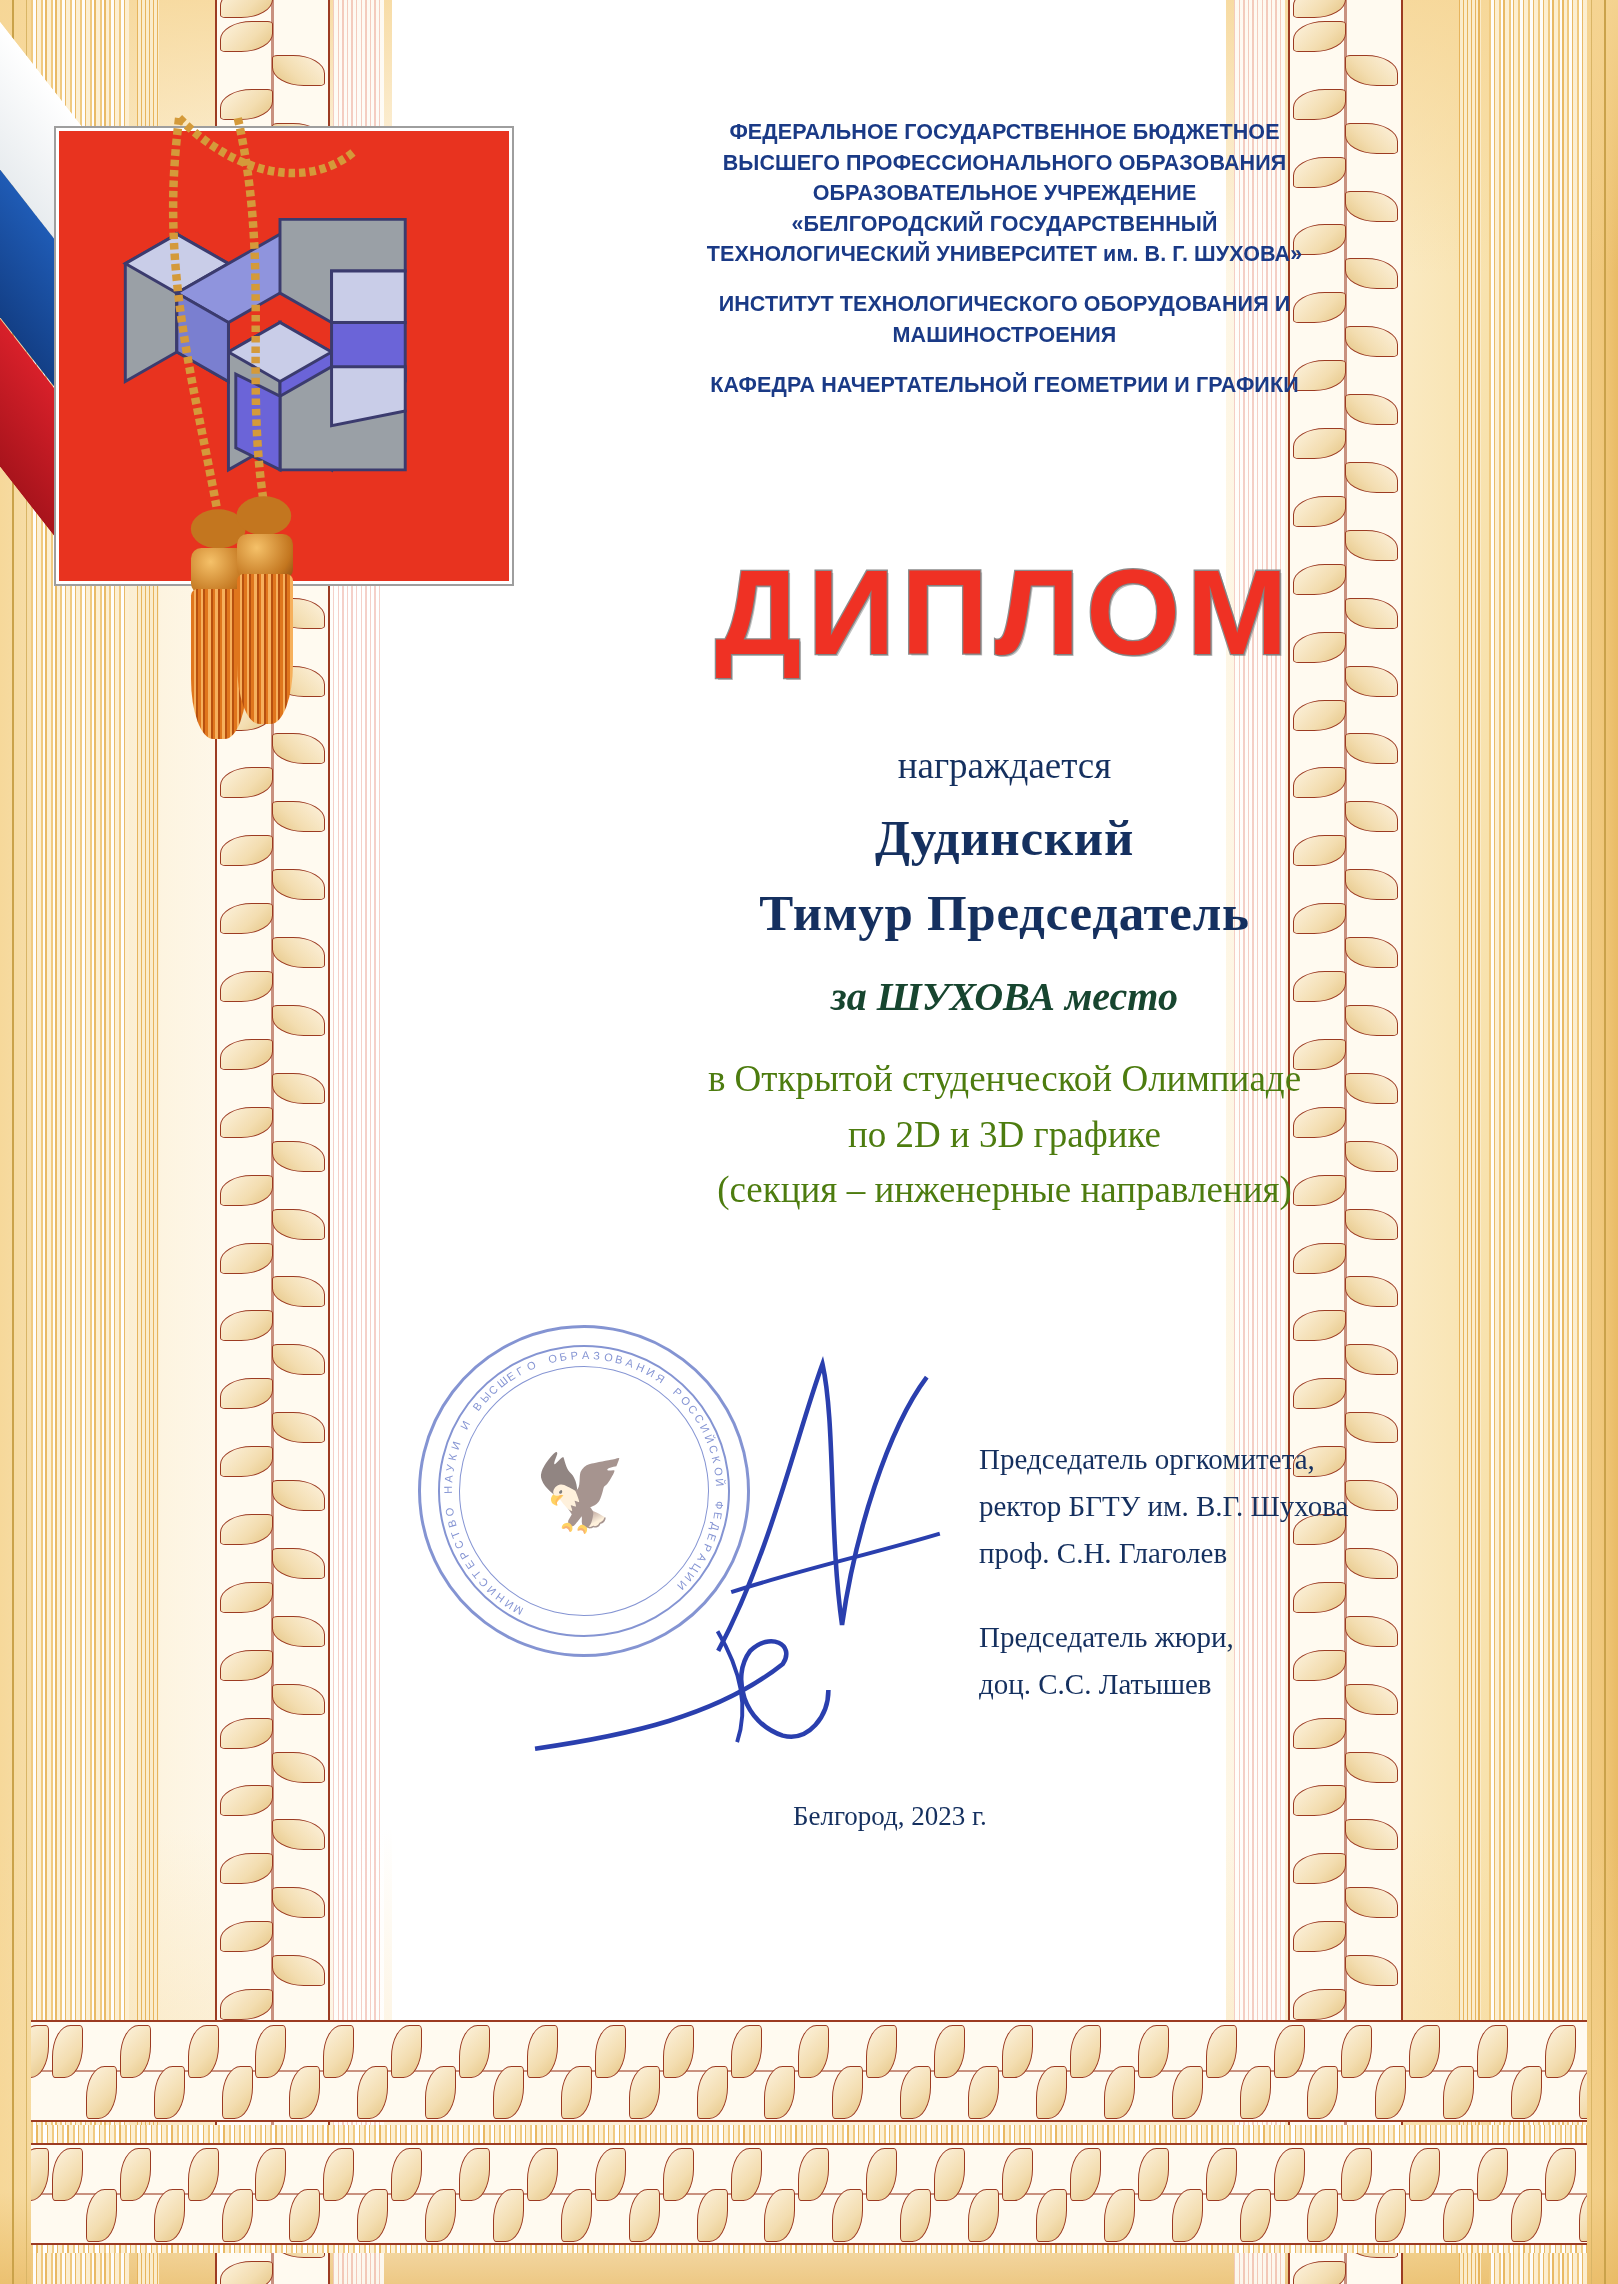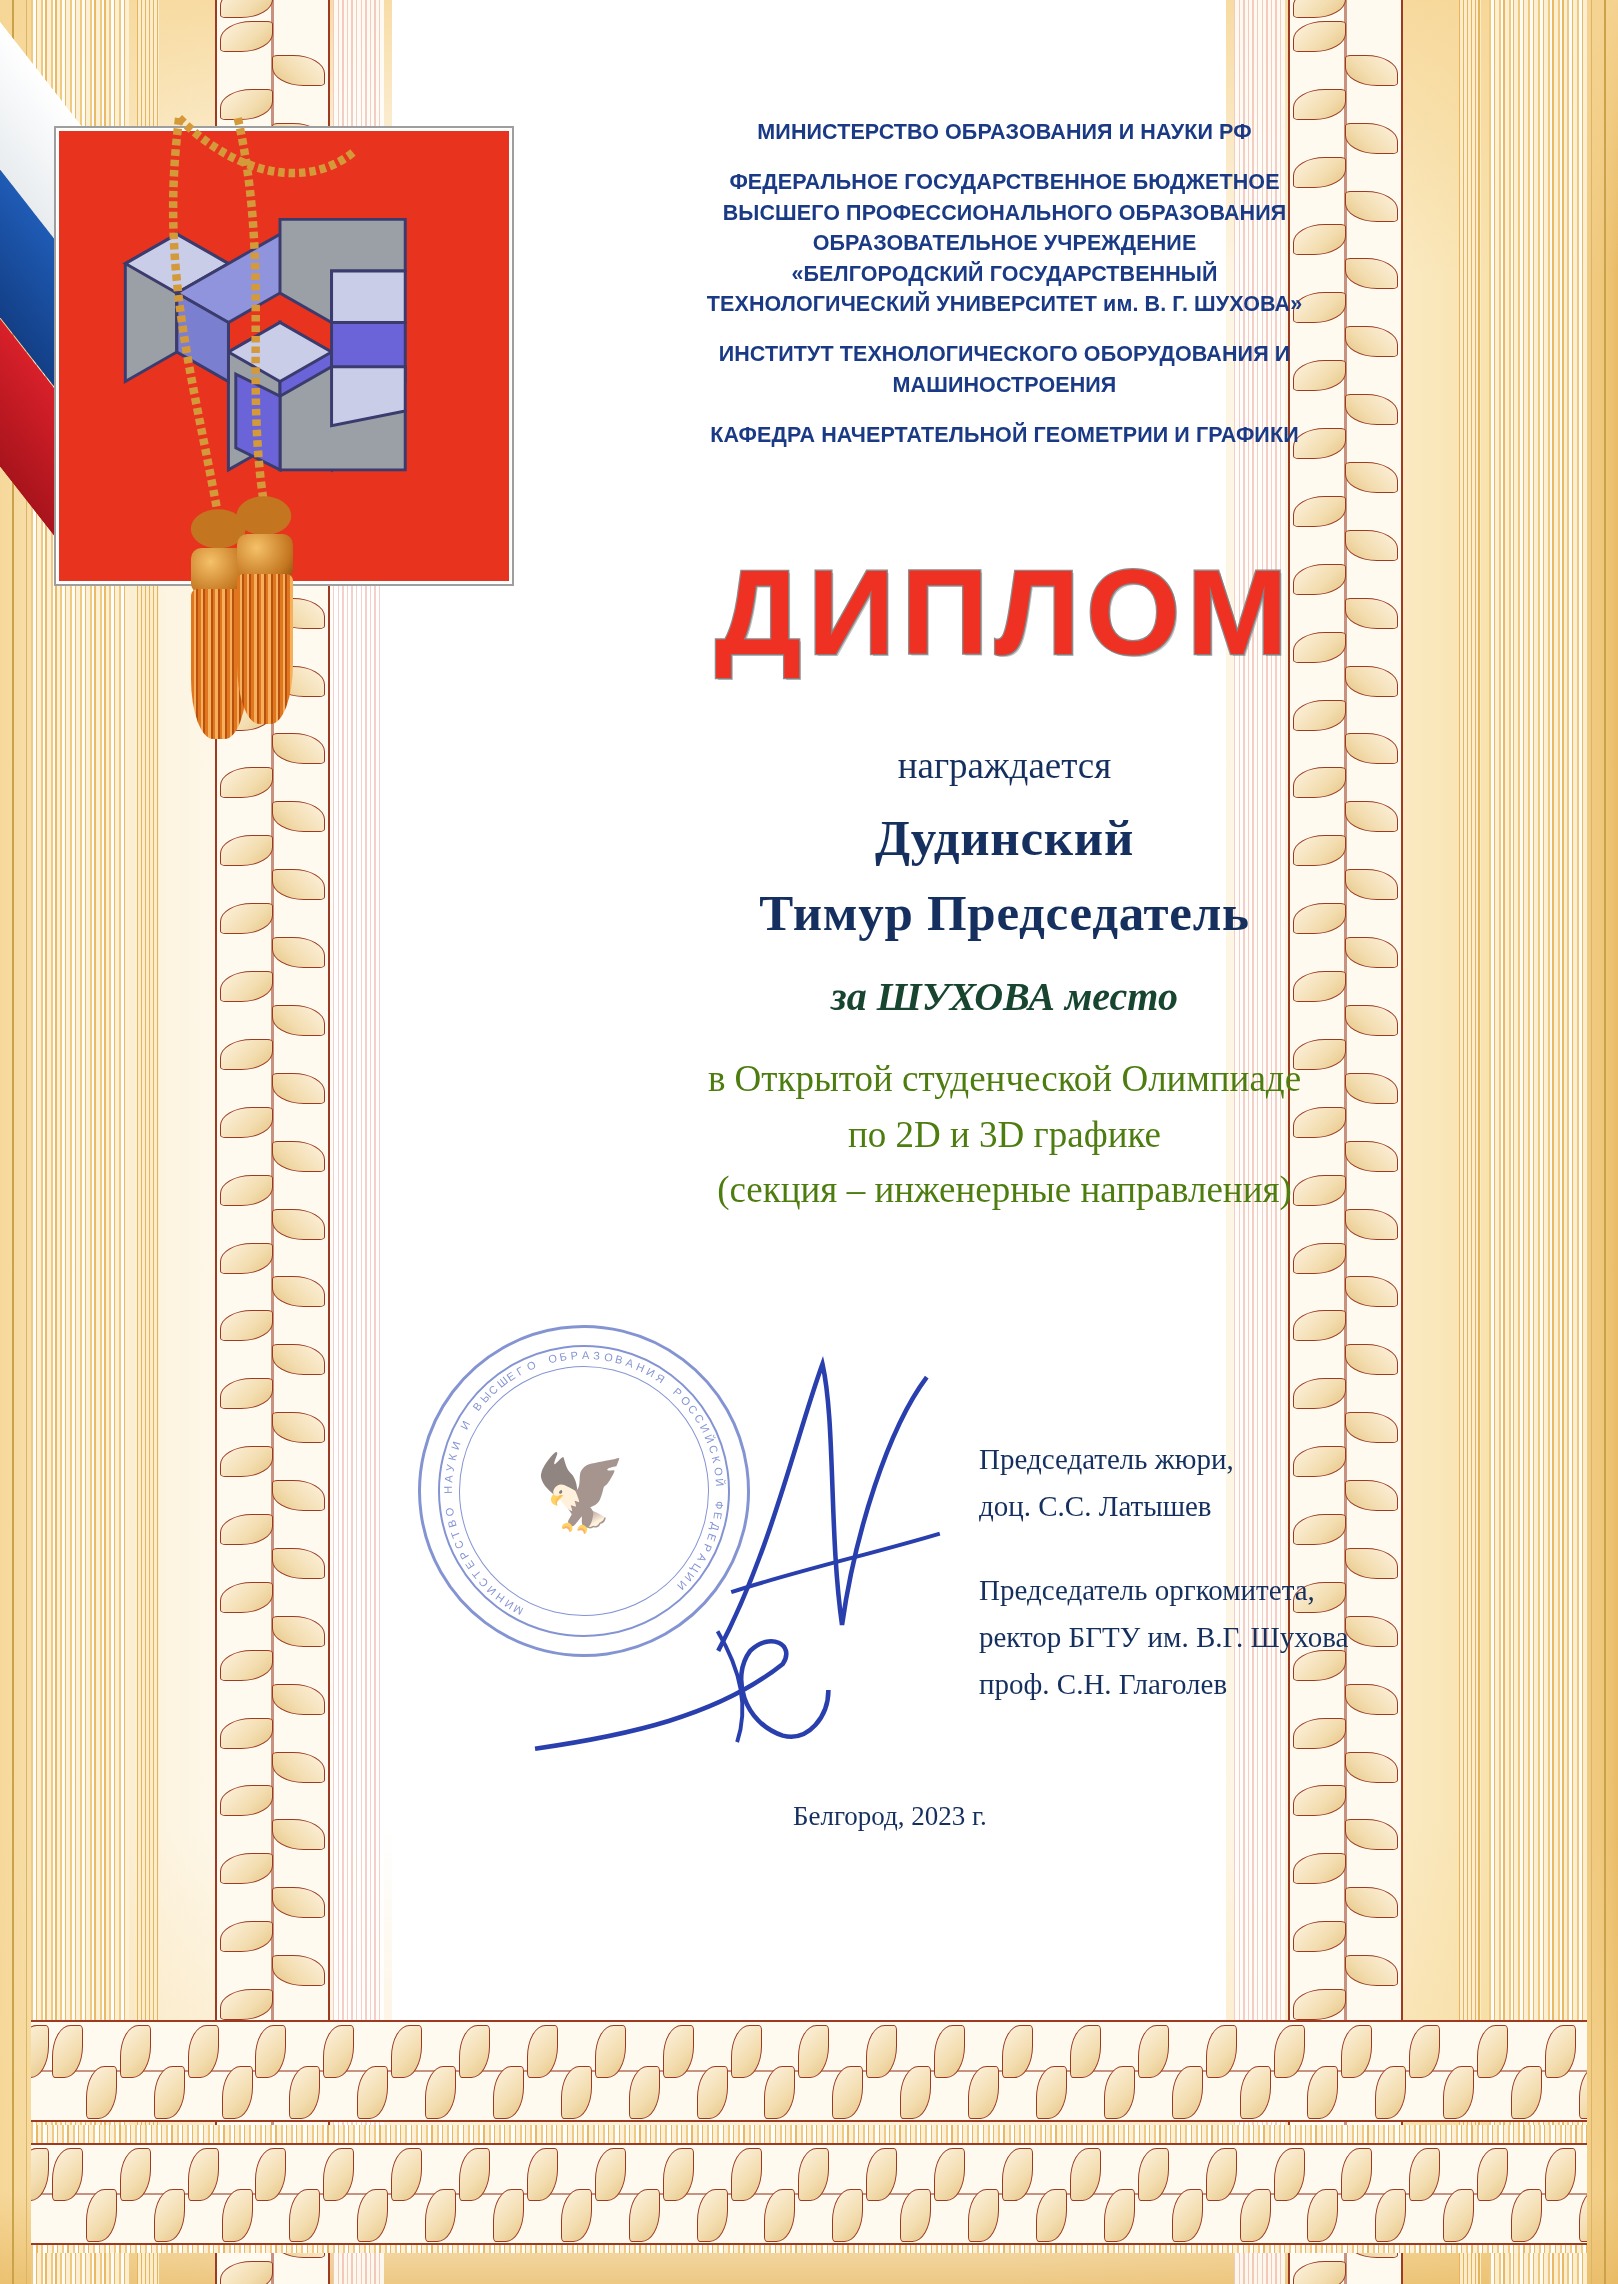--- a/index.html
+++ b/index.html
@@ -723,23 +723,20 @@
       <ellipse cx="190" cy="640" rx="42" ry="30" fill="#c3761f"></ellipse>
     </svg>
     <div class="tassel tassel-head" style="left:51px; top:450px;"></div>
     <div class="tassel tassel-body" style="left:51px; top:491px;"></div>
     <div class="tassel tassel-head" style="left:97px; top:436px;"></div>
     <div class="tassel tassel-body" style="left:97px; top:476px;"></div>
   </div>
 
   <div class="header-text">
     <div class="hblock">
-      <div class="hline">МИНИСТЕРСТВО ОБРАЗОВАНИЯ И НАУКИ РФ</div>
-    </div>
-    <div class="hblock">
       <div class="hline">ФЕДЕРАЛЬНОЕ ГОСУДАРСТВЕННОЕ БЮДЖЕТНОЕ</div>
       <div class="hline">ВЫСШЕГО ПРОФЕССИОНАЛЬНОГО ОБРАЗОВАНИЯ</div>
       <div class="hline">ОБРАЗОВАТЕЛЬНОЕ УЧРЕЖДЕНИЕ</div>
       <div class="hline">«БЕЛГОРОДСКИЙ  ГОСУДАРСТВЕННЫЙ</div>
       <div class="hline">ТЕХНОЛОГИЧЕСКИЙ УНИВЕРСИТЕТ им. В. Г. ШУХОВА»</div>
     </div>
     <div class="hblock">
       <div class="hline">ИНСТИТУТ ТЕХНОЛОГИЧЕСКОГО ОБОРУДОВАНИЯ И</div>
       <div class="hline">МАШИНОСТРОЕНИЯ</div>
     </div>
@@ -838,26 +835,26 @@
   </svg>
 
   <svg class="scribble" style="left:522px; top:1605px;" width="339" height="170" viewBox="0 0 520 260">
     <path d="M 20 220 C 160 200, 300 170, 400 90 C 420 60, 380 40, 350 70
              C 320 110, 340 180, 400 200 C 440 210, 470 170, 470 130" stroke="#2a3fae" stroke-width="7" fill="none"></path>
     <path d="M 300 40 C 330 90, 350 150, 330 210" stroke="#2a3fae" stroke-width="6" fill="none"></path>
   </svg>
 
   <div class="signatures">
     <div class="sig-group">
-      <div>Председатель жюри,</div>
-      <div>доц. С.С. Латышев</div>
-    </div>
-    <div class="sig-group">
       <div>Председатель оргкомитета,</div>
       <div>ректор БГТУ им. В.Г. Шухова</div>
       <div>проф. С.Н. Глаголев</div>
     </div>
+    <div class="sig-group">
+      <div>Председатель жюри,</div>
+      <div>доц. С.С. Латышев</div>
+    </div>
   </div>
 
   <div class="city">Белгород, 2023 г.</div>
 
 </div>
 
 
 </body></html>

